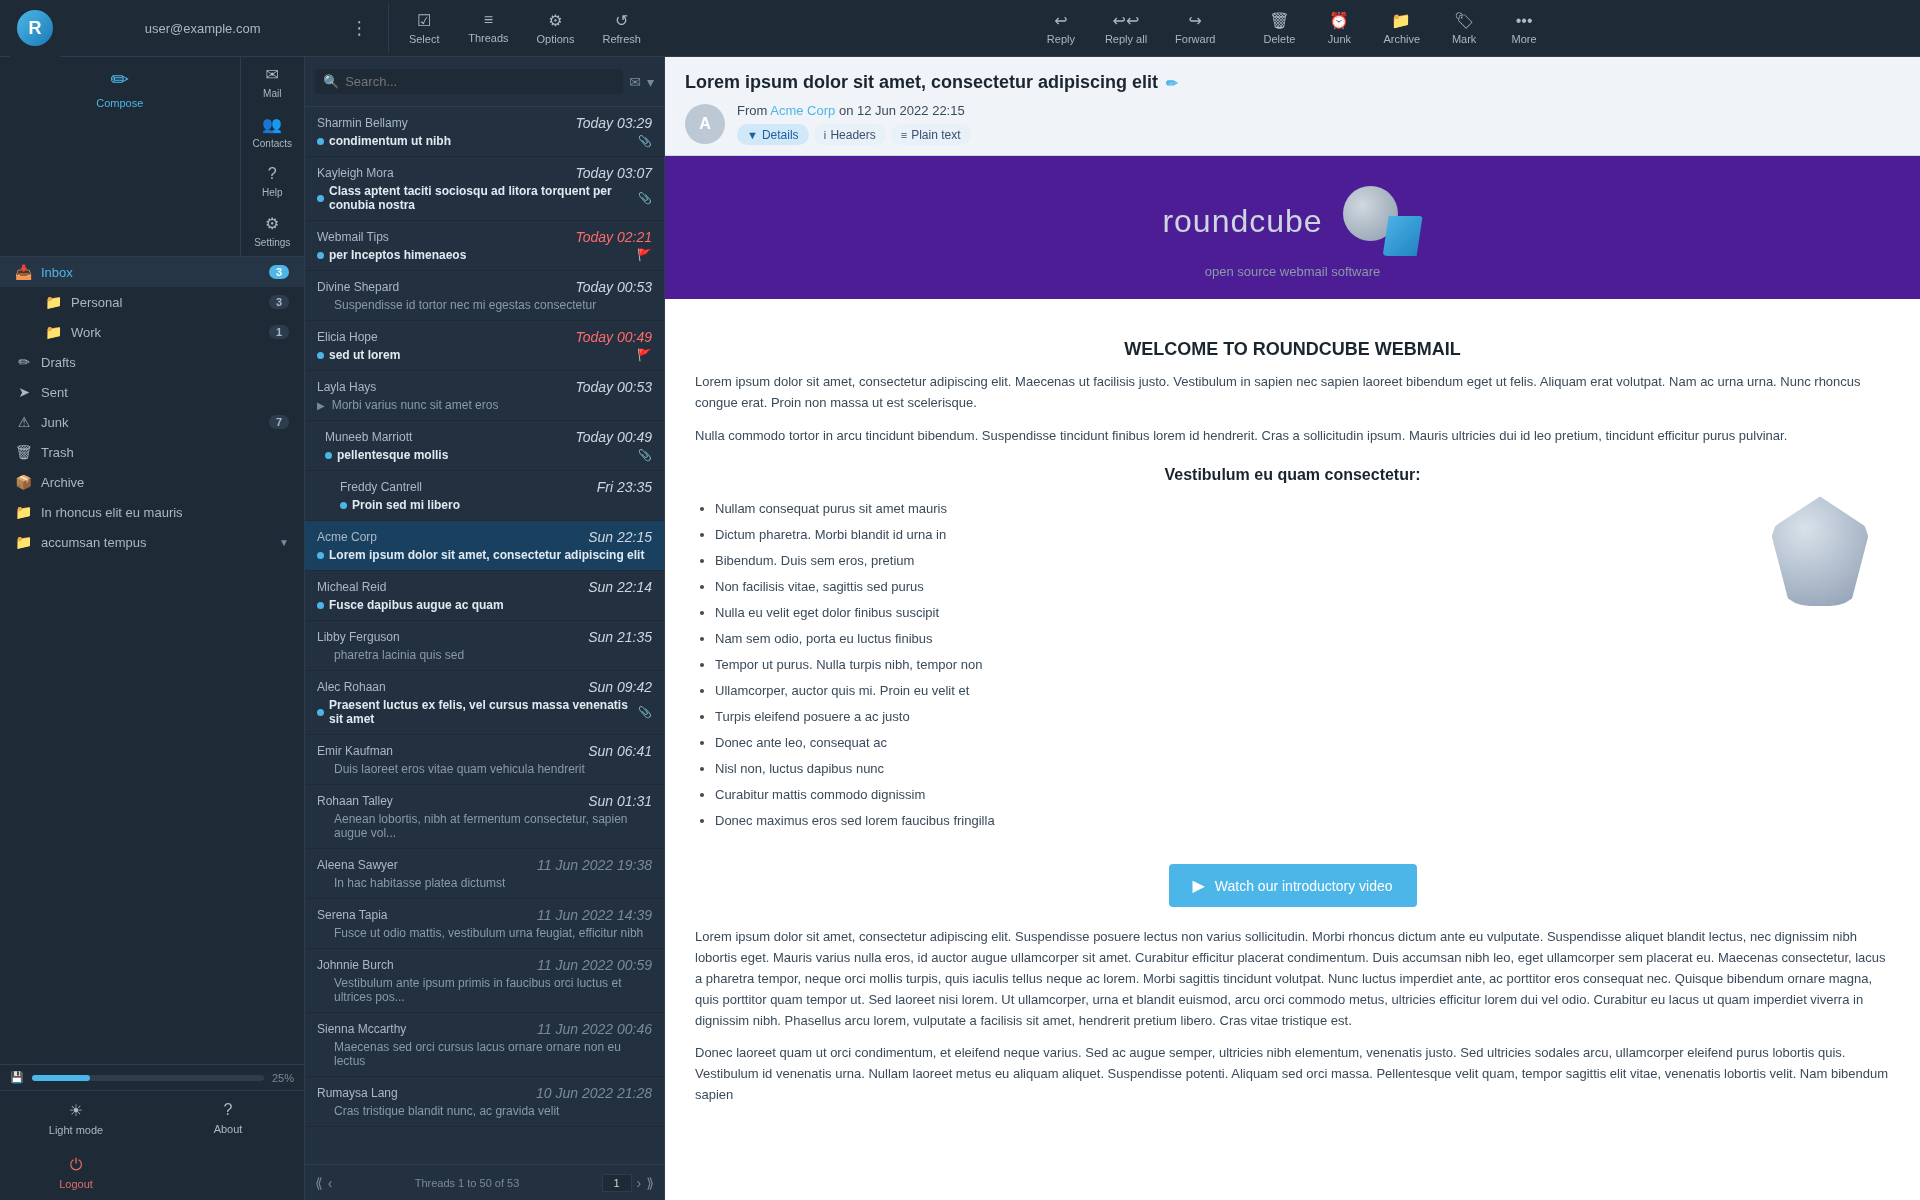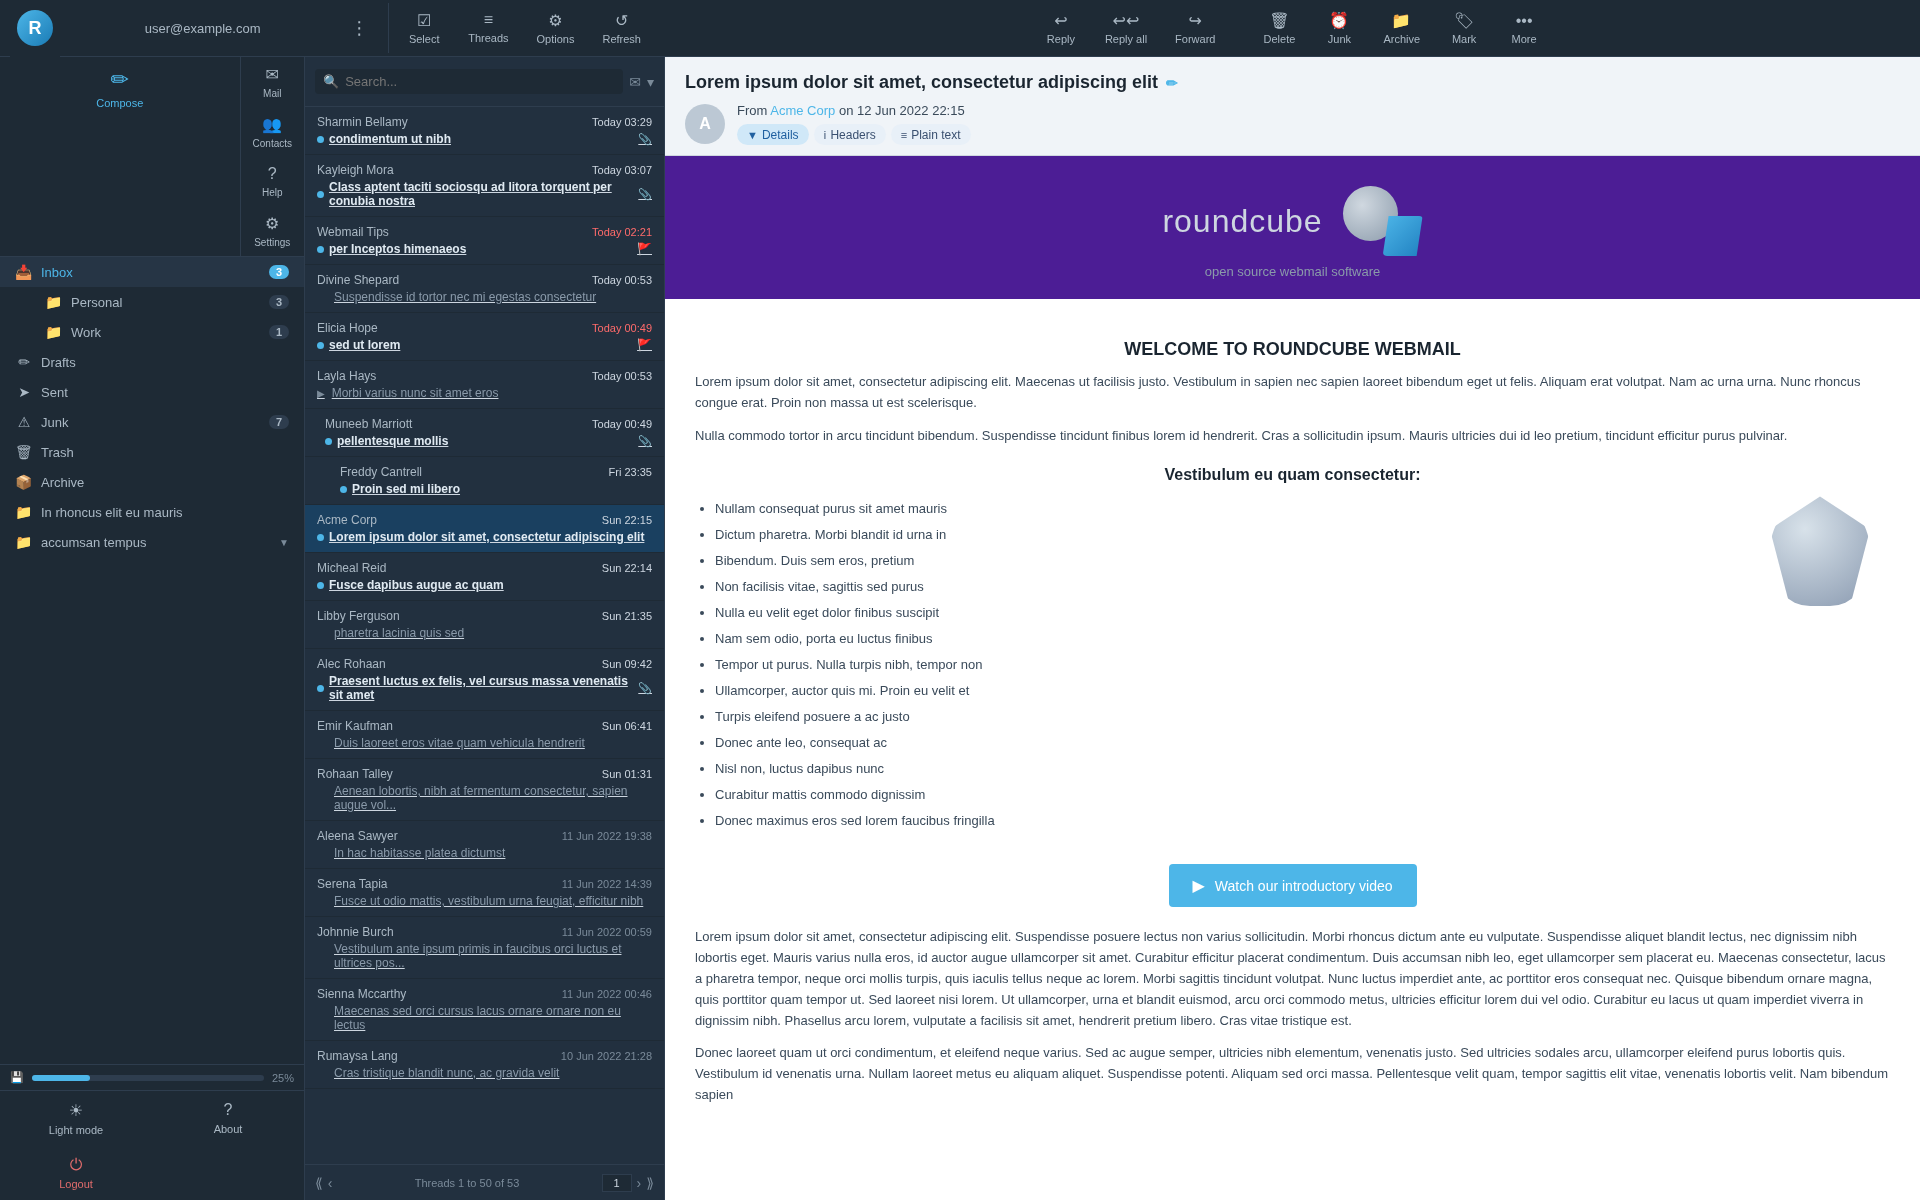--- a/index.html
+++ b/index.html
@@ -116,25 +116,25 @@
     .email-item {
       padding: 8px 12px; border-bottom: 1px solid #1e2a35; cursor: pointer;
       display: flex; flex-direction: column; gap: 3px;
     }
     .email-item.selected { background: #1a4060; }
     .email-item.unread .email-subject { color: #e0eaf2; font-weight: bold; }
     .email-item-header {
       display: flex; justify-content: space-between; align-items: center;
     }
     .email-sender { font-size: 12px; color: #aab8c4; }
-    .email-date { font-size: 11px; color: #7a8a99; }
+    .email-date { font-size: 14px; color: #7a8a99; font-style: italic; }
     .email-date.today { color: #cdd6e0; }
     .email-date.unread-today { color: #ff6b6b; }
     .email-subject-row {
-      display: flex; align-items: center; gap: 5px; text-decoration: underline;
+      display: flex; align-items: center; gap: 5px;
     }
     .unread-dot {
       width: 7px; height: 7px; border-radius: 50%; background: #4db6e8; flex-shrink: 0;
     }
     .email-subject { font-size: 12px; color: #8a9aaa; flex: 1; }
     .attachment-icon { color: #7a8a99; font-size: 11px; }
     .flag-icon { color: #e06c4a; font-size: 12px; }
     .thread-item { padding-left: 20px; }
     .thread-sub-item { padding-left: 35px; }
 

